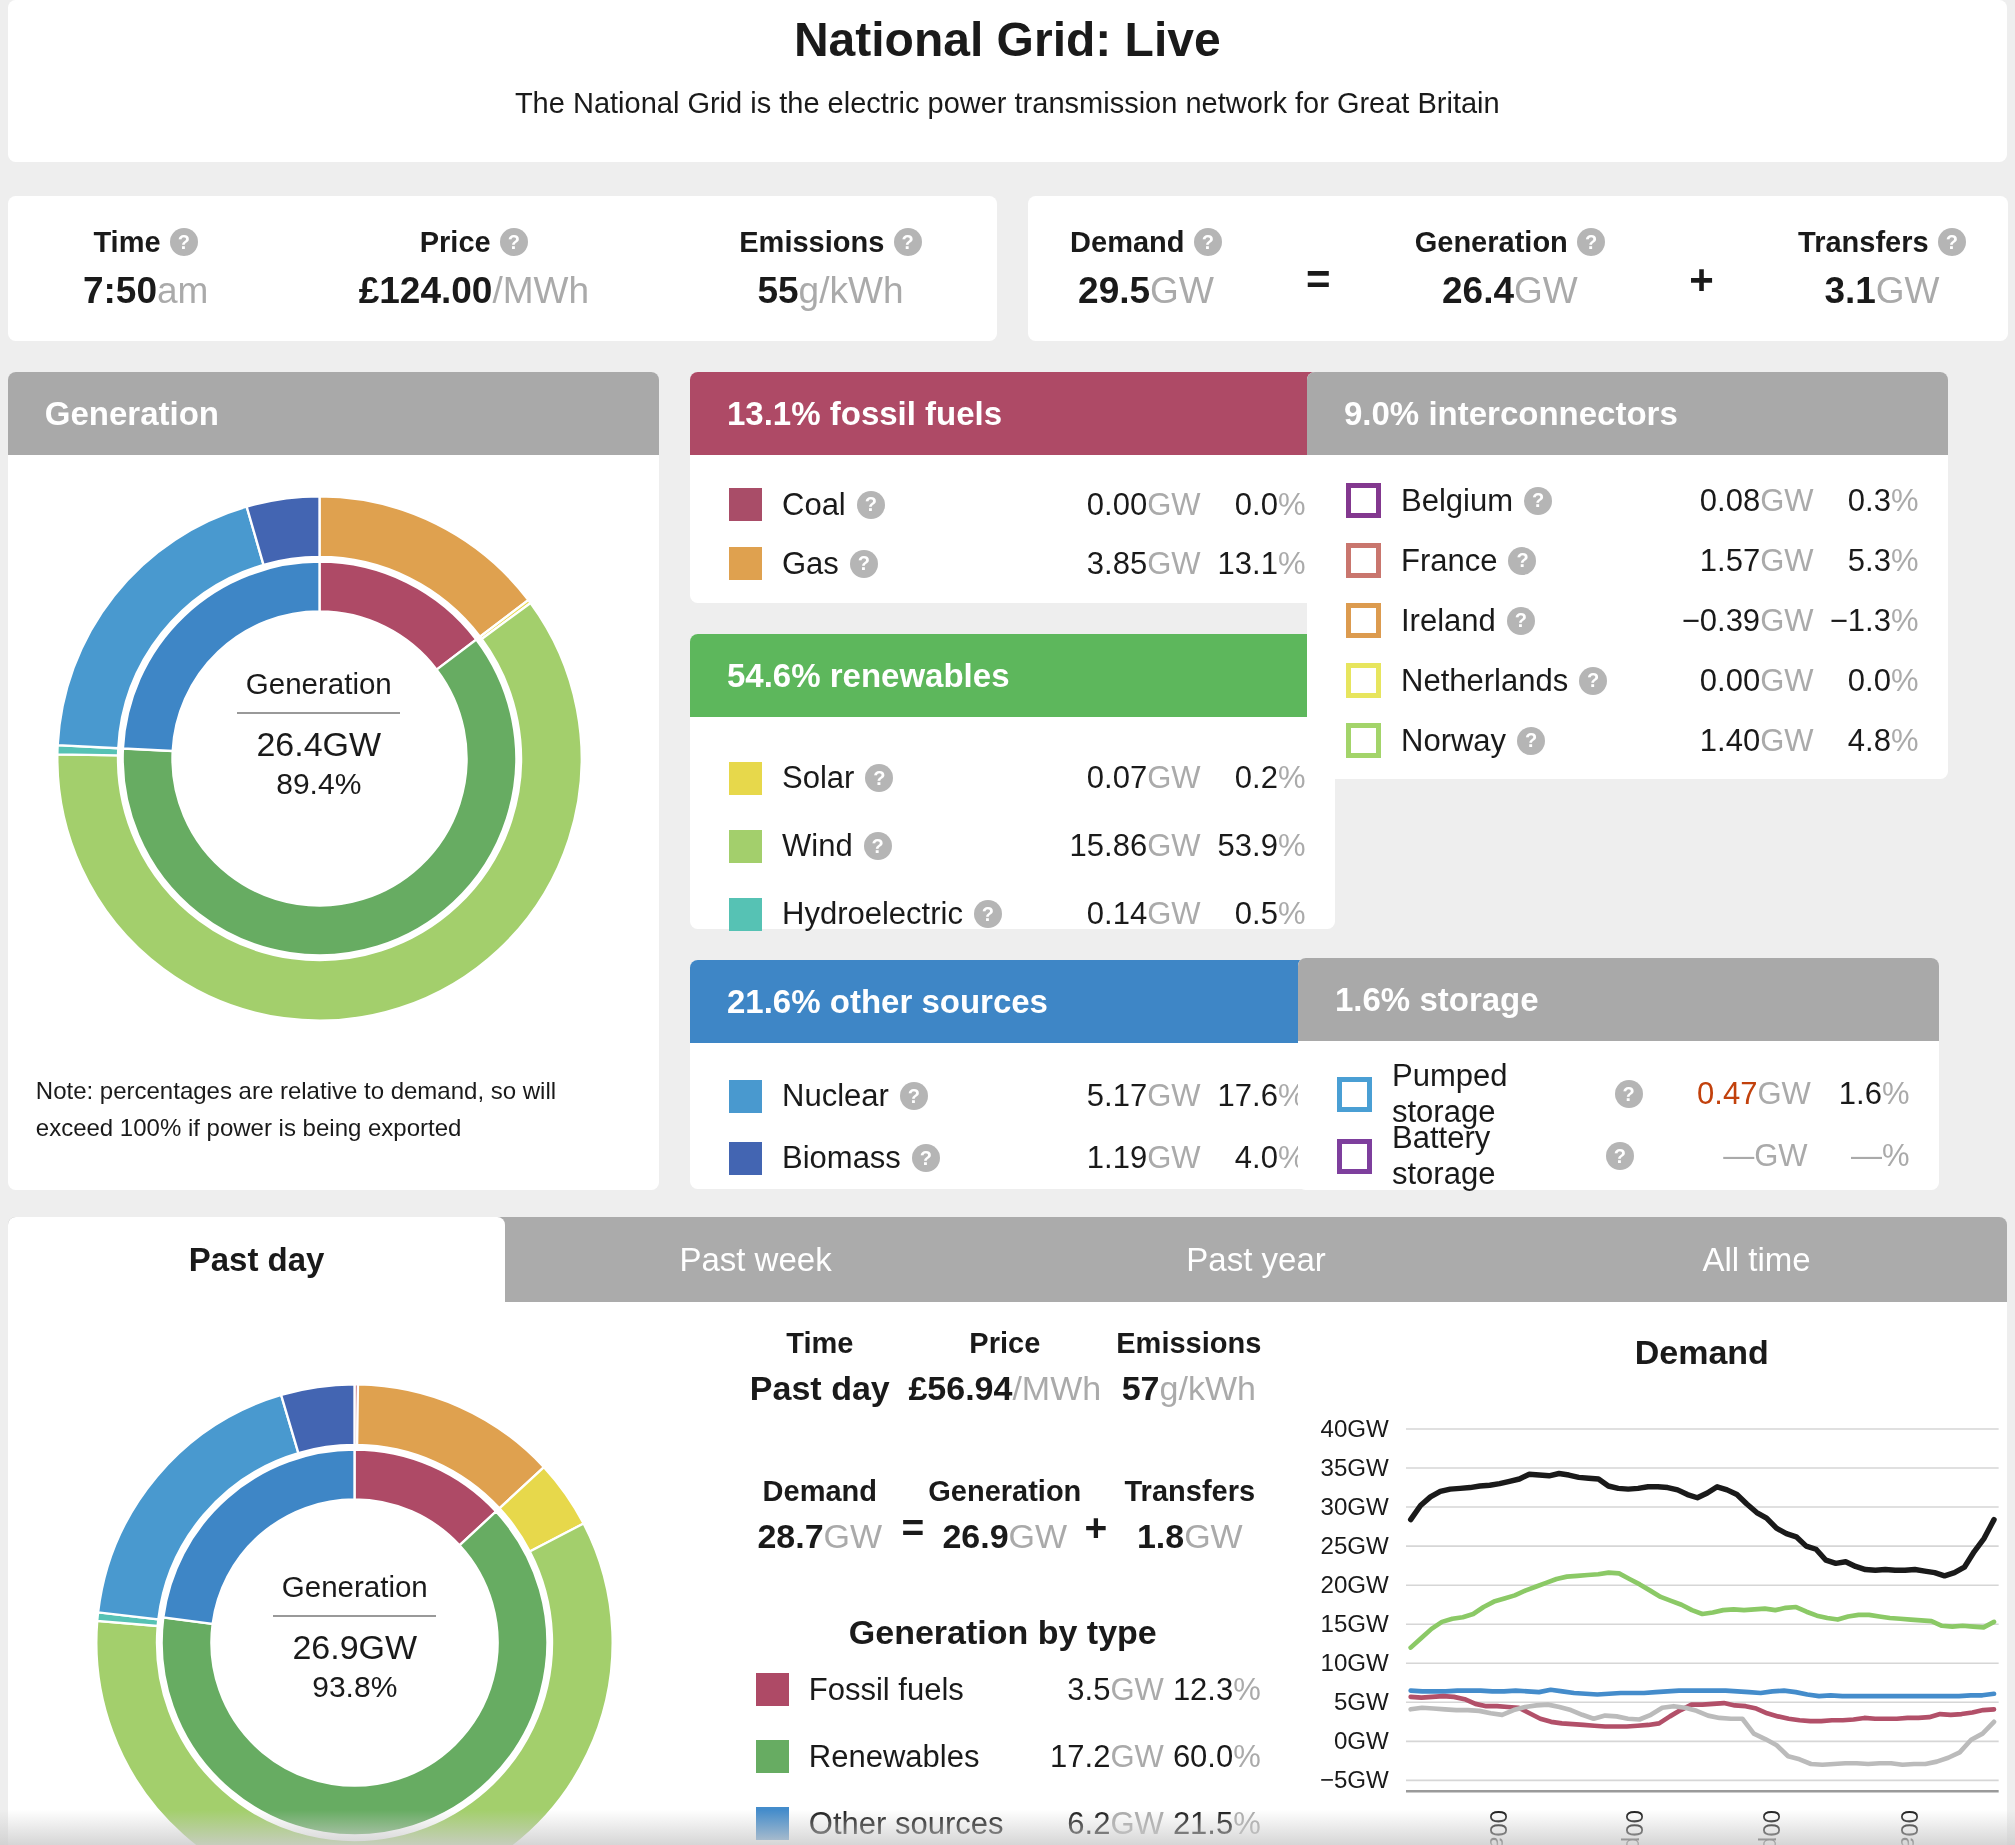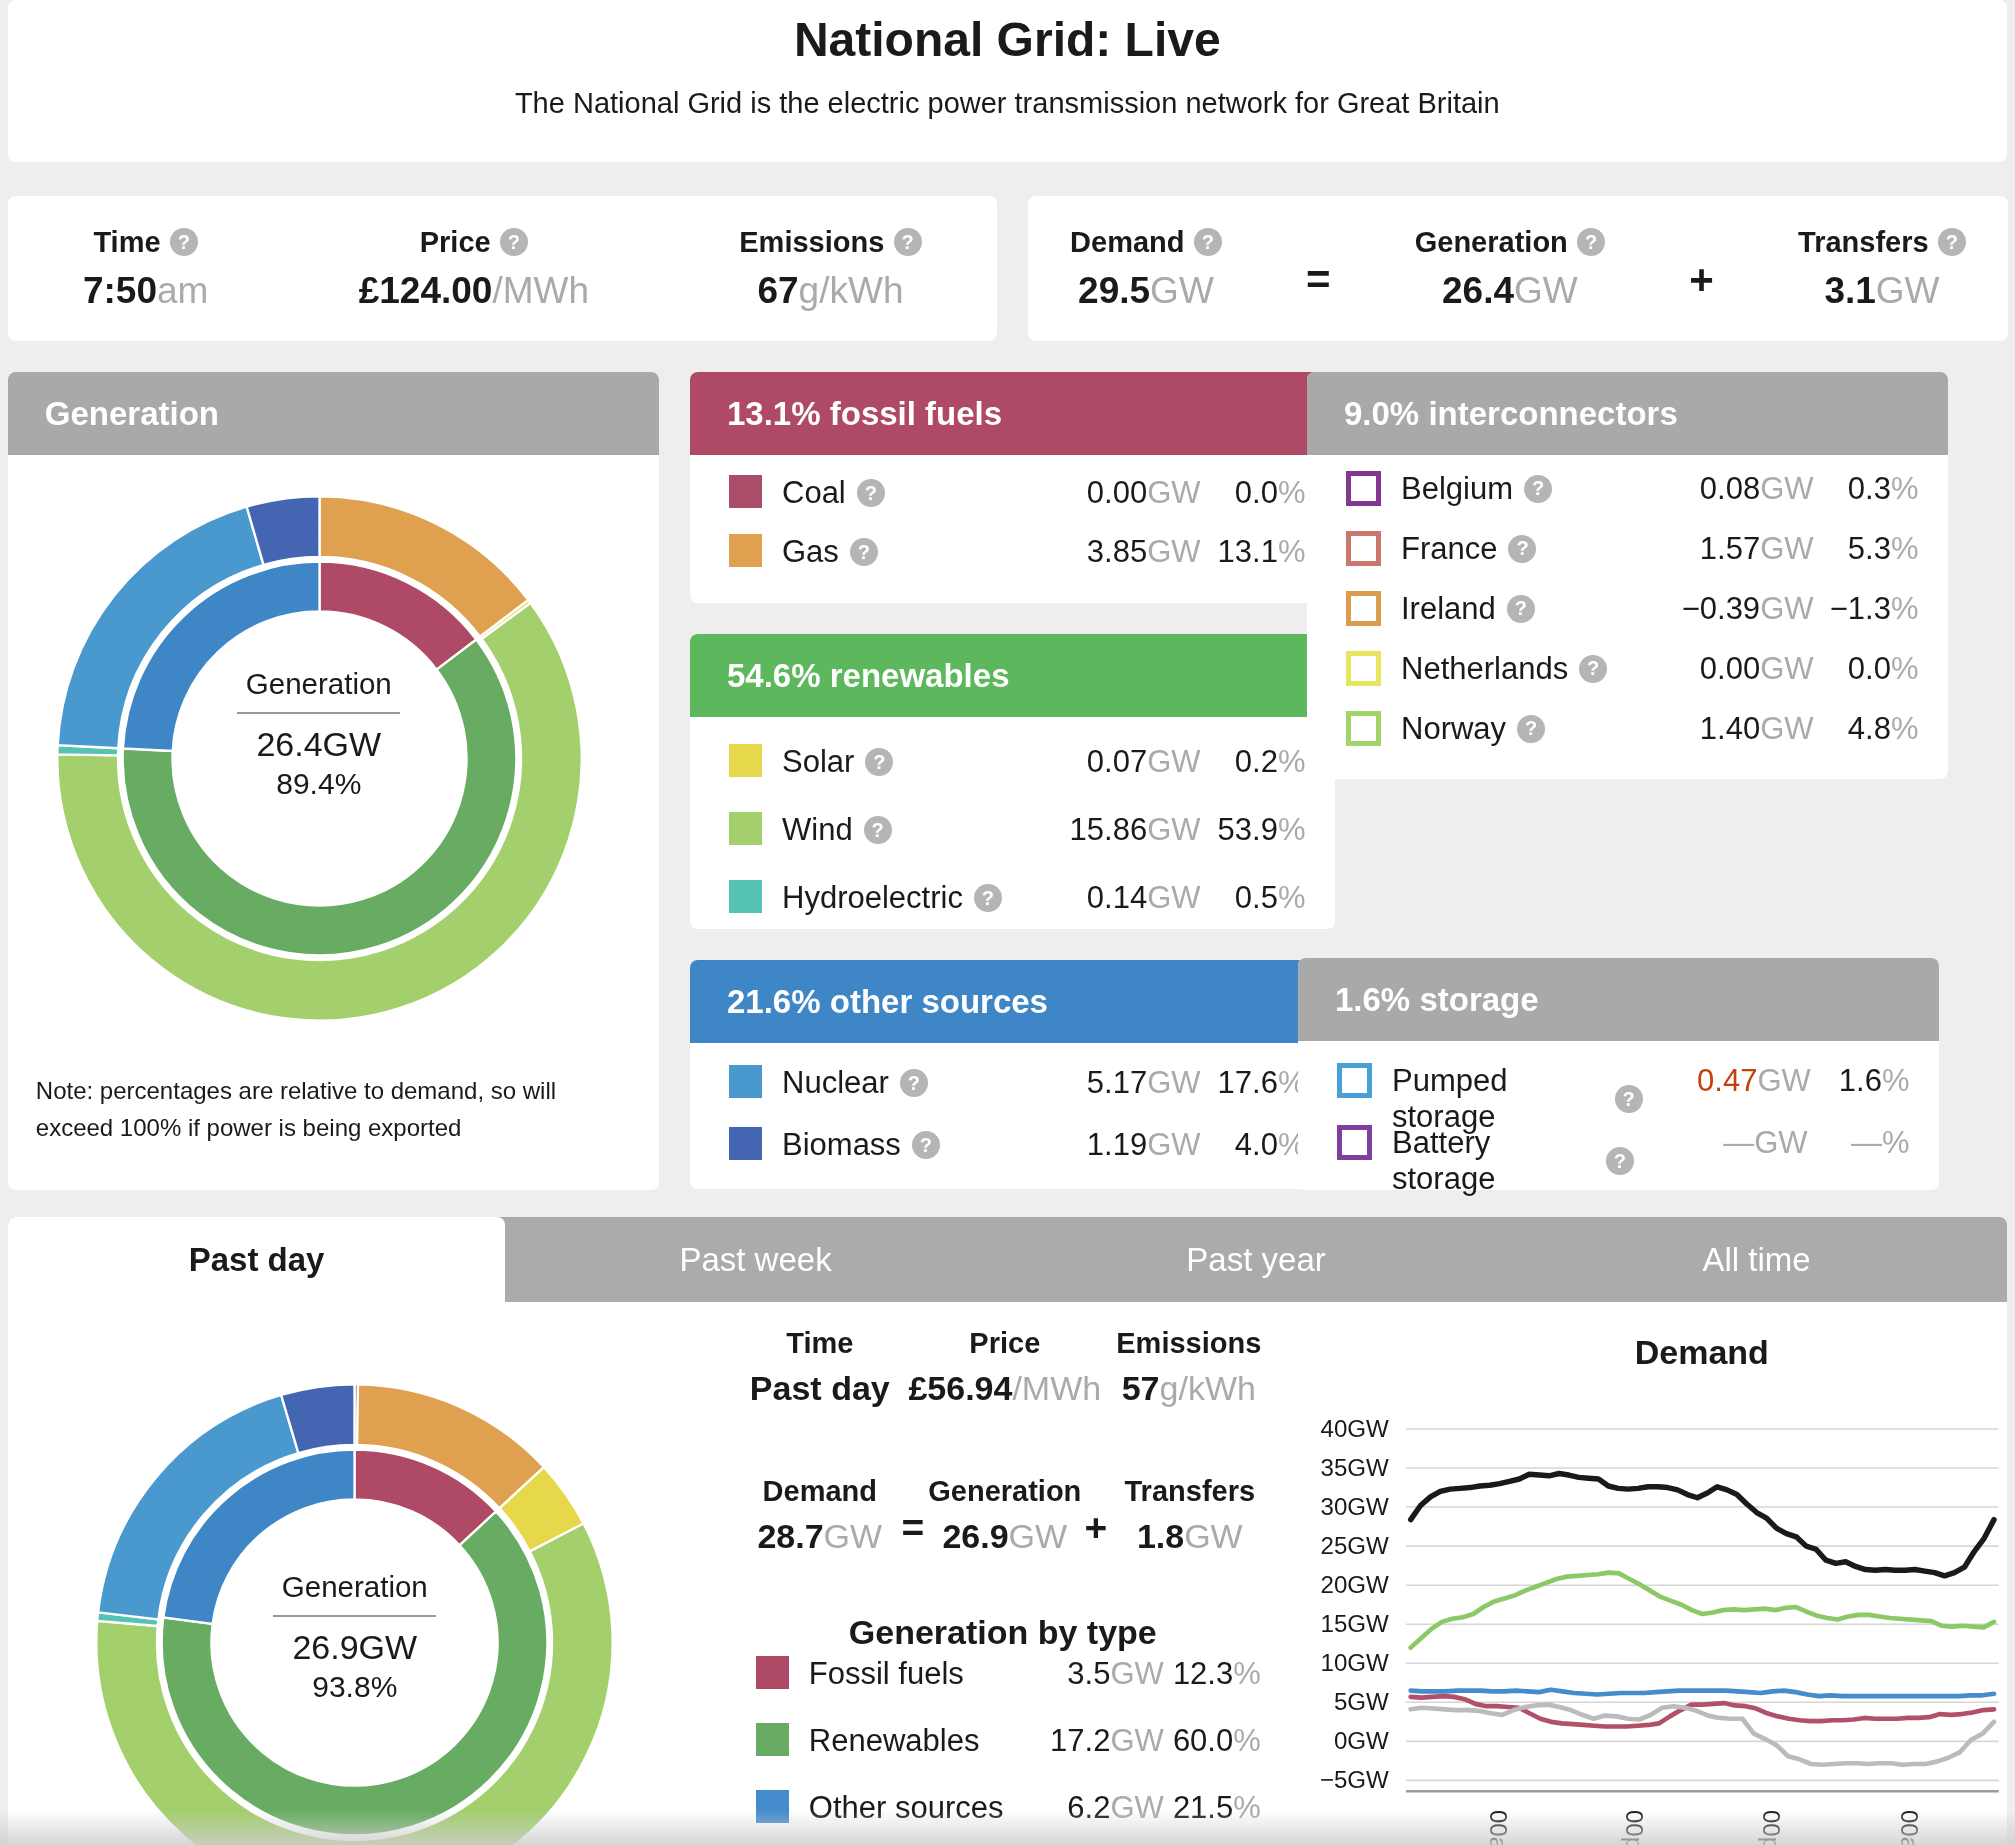--- a/index.html
+++ b/index.html
@@ -22,21 +22,21 @@
   .stat-label{font-size:29px;font-weight:600;display:flex;align-items:center;justify-content:center;gap:9.3px;}
   .stat-value{font-size:37px;font-weight:600;margin-top:11px;}
   .unit{color:#aaaaaa;font-weight:400;}
   .op{font-size:42px;font-weight:700;margin-top:23px;}
   .qicon{display:inline-flex;width:28px;height:28px;border-radius:50%;background:#b5b5b5;color:#ffffff;
          font-size:20px;font-weight:700;align-items:center;justify-content:center;flex:0 0 auto;}
   
   .panel-head{height:83px;border-radius:7.8px 7.8px 0 0;display:flex;align-items:center;
               padding-left:37px;color:#ffffff;font-size:33px;font-weight:600;}
   .rows{padding:0 29.5px 0 39px;}
-  .row{display:flex;align-items:flex-start;font-size:31px;}
+  .row{display:flex;align-items:center;font-size:31px;}
   .swatch{width:33px;height:33px;flex:0 0 auto;margin-right:20px;}
   .swatch.outline{width:25px;height:25px;background:#fff !important;border:5.4px solid #000;}
   .row-label{display:flex;align-items:center;gap:11px;}
   .gwcol{margin-left:auto;width:179px;text-align:right;white-space:nowrap;}
   .pctcol{width:105px;text-align:right;white-space:nowrap;}
   #gen-card{left:7.8px;top:372px;width:651px;height:818px;}
   #fossil-card{left:690px;top:372px;width:645px;height:231px;}
   #renew-card{left:690px;top:634px;width:645px;height:295px;}
   #other-card{left:690px;top:960px;width:645px;height:229px;}
   #inter-card{left:1307px;top:372px;width:641px;height:407px;}
@@ -94,21 +94,21 @@
         <span>Price</span>
         <span class="qicon">?</span>
       </div>
     <div class="stat-value"><span>£124.00</span><span class="unit">/MWh</span></div>
   </div>
   <div class="stat">
     <div class="stat-label">
         <span>Emissions</span>
         <span class="qicon">?</span>
       </div>
-    <div class="stat-value"><span>67</span><span class="unit">g/kWh</span></div>
+    <div class="stat-value"><span>55</span><span class="unit">g/kWh</span></div>
   </div>
 </div>
 
 <div class="card stat-card" id="stats-right">
   <div class="stat">
     <div class="stat-label">
         <span>Demand</span>
         <span class="qicon">?</span>
       </div>
     <div class="stat-value"><span>29.5</span><span class="unit">GW</span></div>

